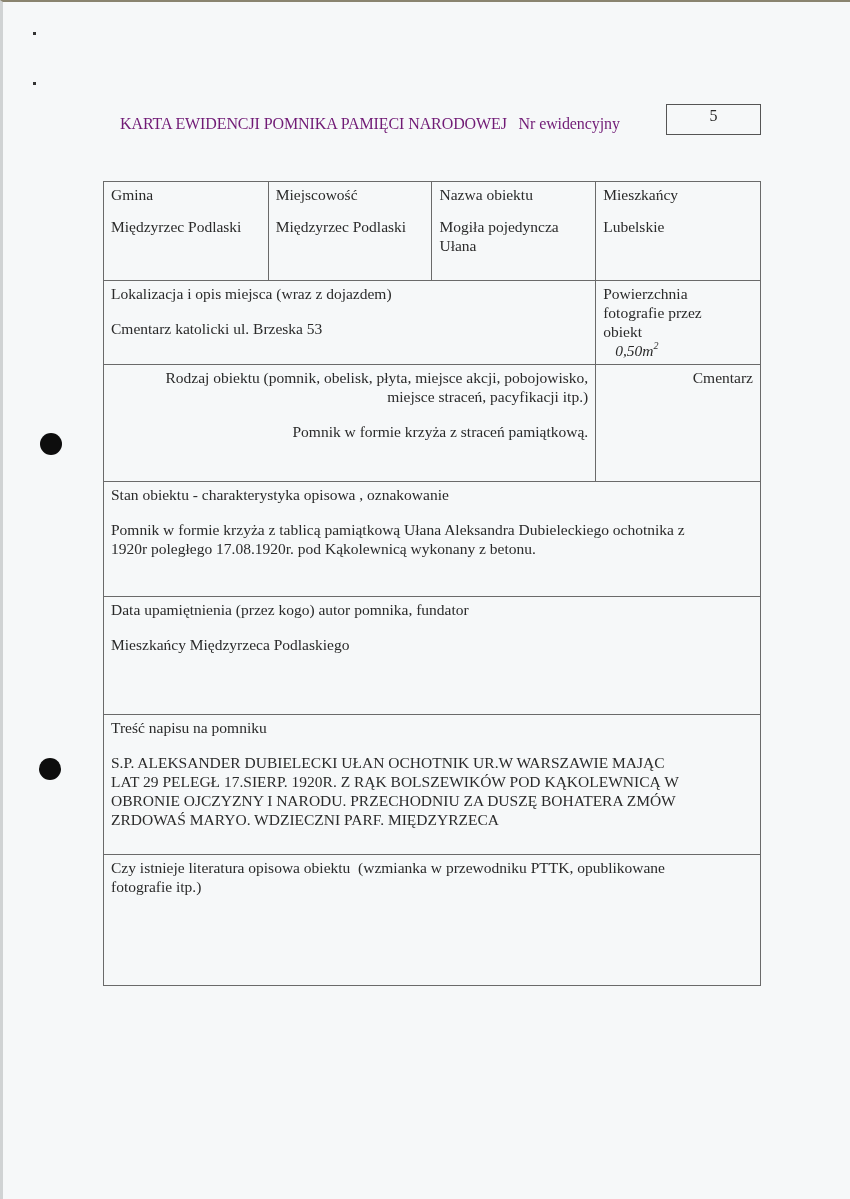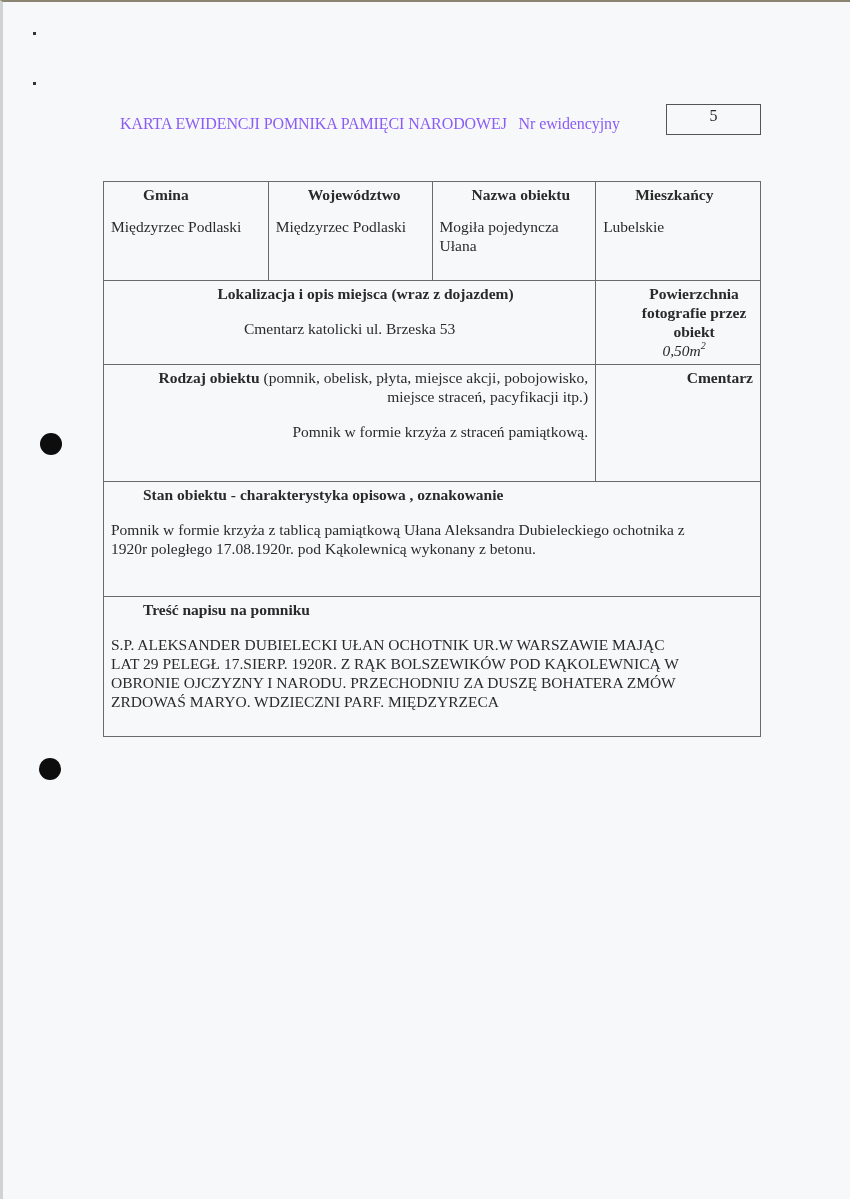--- a/index.html
+++ b/index.html
@@ -21,42 +21,42 @@
     }
     .hole {
       position: absolute; width: 22px; height: 22px;
       border-radius: 50%; background: #0d0d0d;
     }
     .speck {
       position: absolute; width: 3px; height: 3px; background: #333;
     }
     .header {
       position: absolute; left: 117px; top: 113px;
-      font-size: 16px; letter-spacing: -0.1px; color: #8b5cf6;
+      font-size: 16px; letter-spacing: -0.1px; color: #701a75;
       white-space: nowrap;
     }
     .nr-box {
       position: absolute; left: 663px; top: 102px;
       width: 95px; height: 31px;
       border: 1px solid #555;
       text-align: center; font-size: 16px; padding-top: 2px;
     }
     table.form {
       position: absolute; left: 100px; top: 179px;
       width: 658px;
       border-collapse: collapse;
       font-size: 15.5px;
     }
     table.form td {
       border: 1px solid #6a6a6a;
       vertical-align: top;
       padding: 3px 7px 4px 7px;
       line-height: 19px;
     }
-    .b { font-weight: bold; margin-left: 32px; }
+    .b { font-weight: normal; }
     .gap { display: block; height: 16px; }
     .gap-s { display: block; height: 13px; }
     .indent { padding-left: 12px; display: inline-block; font-style: italic; }
     sup { font-size: 10px; vertical-align: 7px; line-height: 0; }
   </style>
 </head>
 <body>
 
 <div class="page">
 
@@ -83,38 +83,38 @@
     </colgroup>
 
     <tbody>
         <tr style="height:99px;">
       <td>
         <span class="b">Gmina</span>
         <span class="gap-s"></span>
         <span>Międzyrzec Podlaski</span>
       </td>
       <td>
-        <span class="b">Województwo</span>
+        <span class="b">Miejscowość</span>
         <span class="gap-s"></span>
         <span>Międzyrzec Podlaski</span>
       </td>
       <td>
         <span class="b">Nazwa obiektu</span>
         <span class="gap-s"></span>
         <span>Mogiła pojedyncza</span><br>
         <span>Ułana</span>
       </td>
       <td>
         <span class="b">Mieszkańcy</span>
         <span class="gap-s"></span>
         <span>Lubelskie</span>
       </td>
     </tr>
 
-    <tr style="height:82px;text-align:center;">
+    <tr style="height:82px;">
       <td colspan="3">
         <span class="b">Lokalizacja i opis miejsca (wraz z dojazdem)</span>
         <span class="gap"></span>
         <span>Cmentarz katolicki ul. Brzeska 53</span>
       </td>
       <td>
         <span class="b">Powierzchnia</span><br>
         <span class="b">fotografie przez</span><br>
         <span class="b">obiekt</span><br>
         <span class="indent">
@@ -137,27 +137,40 @@
 
     <tr style="height:115px;">
       <td colspan="4">
         <span class="b">Stan obiektu - charakterystyka opisowa , oznakowanie</span>
         <span class="gap"></span>
         <span>Pomnik w formie krzyża z tablicą pamiątkową Ułana Aleksandra Dubieleckiego ochotnika z</span><br>
         <span>1920r poległego 17.08.1920r. pod Kąkolewnicą wykonany z betonu.</span>
       </td>
     </tr>
 
+    <tr style="height:118px;">
+      <td colspan="4">
+        <span class="b">Data upamiętnienia (przez kogo) autor pomnika, fundator</span>
+        <span class="gap"></span>
+        <span>Mieszkańcy Międzyrzeca Podlaskiego</span>
+      </td>
+    </tr>
 
     <tr style="height:140px;">
       <td colspan="4">
         <span class="b">Treść napisu na pomniku</span>
         <span class="gap"></span>
         <span>S.P. ALEKSANDER DUBIELECKI UŁAN OCHOTNIK UR.W WARSZAWIE MAJĄC</span><br>
         <span>LAT 29 PELEGŁ 17.SIERP. 1920R. Z RĄK BOLSZEWIKÓW POD KĄKOLEWNICĄ W</span><br>
         <span>OBRONIE OJCZYZNY I NARODU. PRZECHODNIU ZA DUSZĘ BOHATERA ZMÓW</span><br>
         <span>ZRDOWAŚ MARYO. WDZIECZNI PARF. MIĘDZYRZECA</span>
       </td>
     </tr>
 
+    <tr style="height:131px;">
+      <td colspan="4">
+        <span class="b">Czy istnieje literatura opisowa obiektu</span><span style="white-space:pre;">  (wzmianka w przewodniku PTTK, opublikowane</span><br>
+        <span>fotografie itp.)</span>
+      </td>
+    </tr>
   </tbody>
     </table>
 </div>
 
 </body></html>

